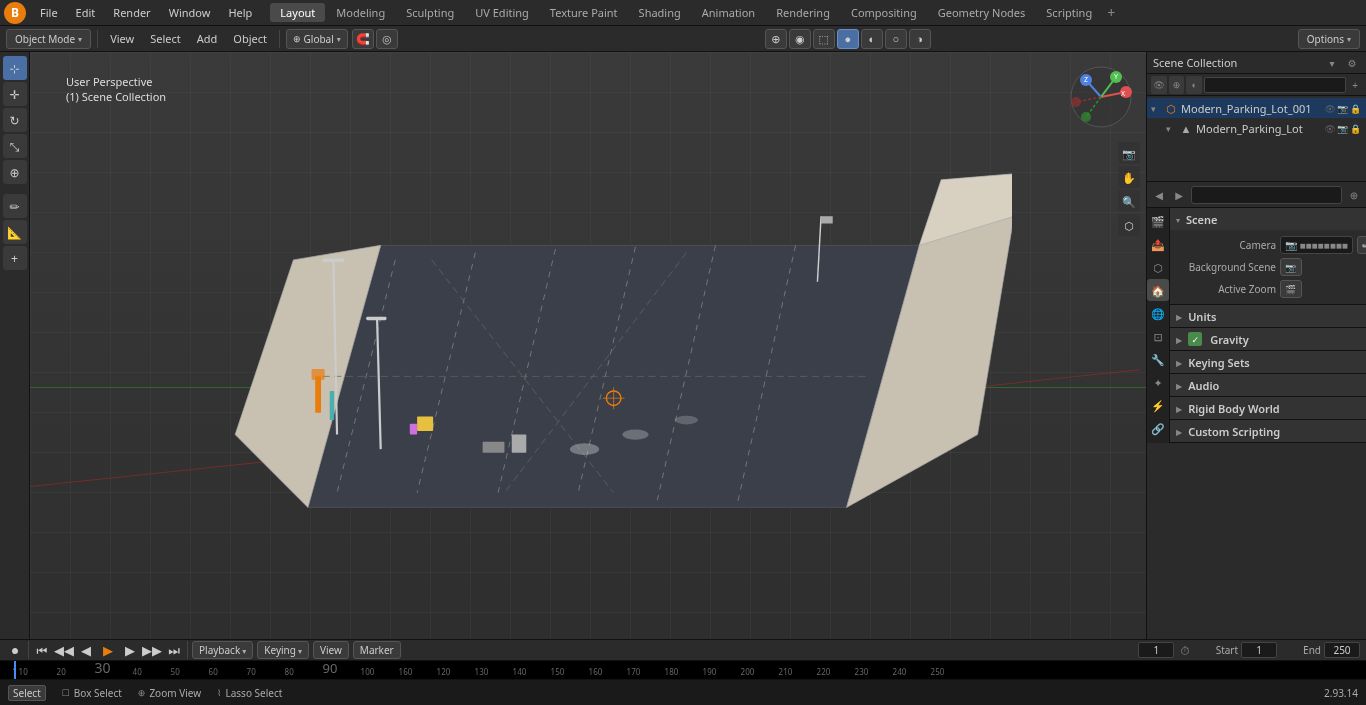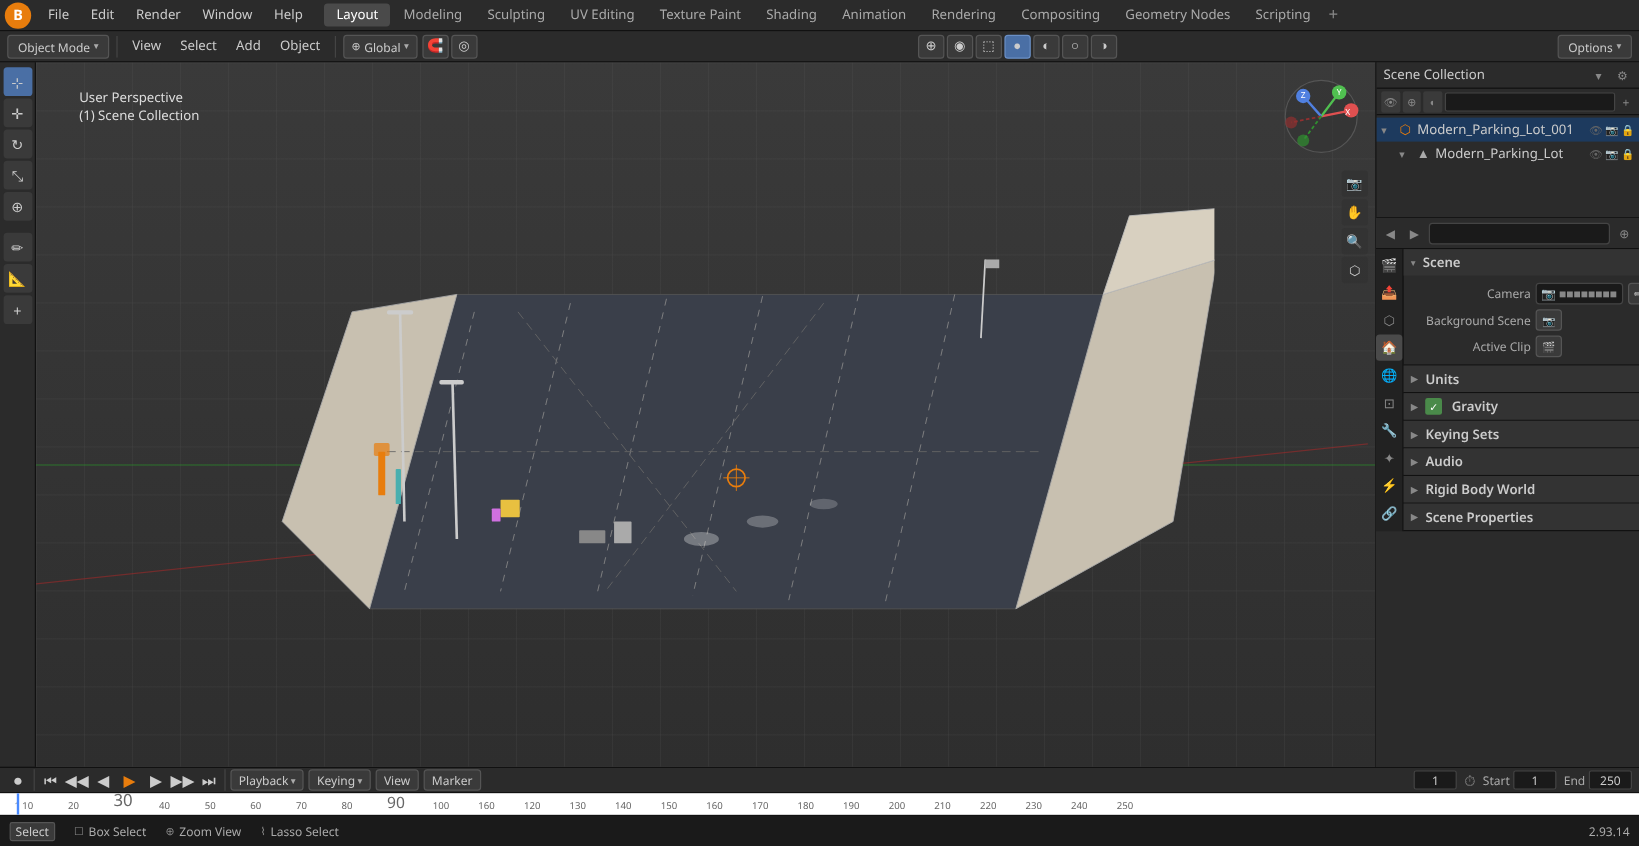--- a/index.html
+++ b/index.html
@@ -320,35 +320,35 @@
       border-radius: 3px;
       color: #ccc; font-size: 10px; cursor: pointer;
       display: flex; align-items: center; gap: 2px;
     }
     .tl-frame-info {
       display: flex; align-items: center; gap: 6px; margin-left: auto;
     }
     .tl-field {
       display: flex; align-items: center; gap: 3px;
     }
-    .tl-field-label { font-size: 10px; color: #aaa; }
+    .tl-field-label { font-size: 10px; color: #aaa; margin-left: 20px; }
     .tl-field-val {
       width: 36px; height: 16px;
       background: #1a1a1a;
       border: 1px solid #444;
       border-radius: 2px;
       text-align: center; font-size: 10px; color: #ccc;
       display: flex; align-items: center; justify-content: center;
     }
     .tl-clock-icon { font-size: 12px; color: #888; }
 
     
     #timeline-scrubber {
       height: 18px;
-      background: #ffffff;
+      background: #000000;
       position: relative;
       overflow: hidden;
     }
 
     
     #status-bar {
       height: 26px;
       background: #1a1a1a;
       border-top: 1px solid #111;
       display: flex; align-items: center;
@@ -710,21 +710,21 @@
                   </div>
                   <div class="props-value-icon">✏</div>
                 </div>
 
                 <div class="props-row">
                   <span class="props-label">Background Scene</span>
                   <div class="props-value-icon" style="width:22px;height:18px;">📷</div>
                 </div>
 
                 <div class="props-row">
-                  <span class="props-label">Active Clip</span>
+                  <span class="props-label">Active Zoom</span>
                   <div class="props-value-icon" style="width:22px;height:18px;">🎬</div>
                 </div>
               </div>
             </div>
 
             <div class="props-section">
               <div class="props-section-header">
                 <span class="collapse-arrow">▶</span>
                 <span class="props-section-title">Units</span>
               </div>
@@ -755,21 +755,21 @@
             <div class="props-section">
               <div class="props-section-header">
                 <span class="collapse-arrow">▶</span>
                 <span class="props-section-title">Rigid Body World</span>
               </div>
             </div>
 
             <div class="props-section">
               <div class="props-section-header">
                 <span class="collapse-arrow">▶</span>
-                <span class="props-section-title">Scene Properties</span>
+                <span class="props-section-title">Custom Scripting</span>
               </div>
             </div>
           </div>
         </div>
       </div>
     </div>
   </div>
 
   <div id="timeline">
     <div id="timeline-header">

